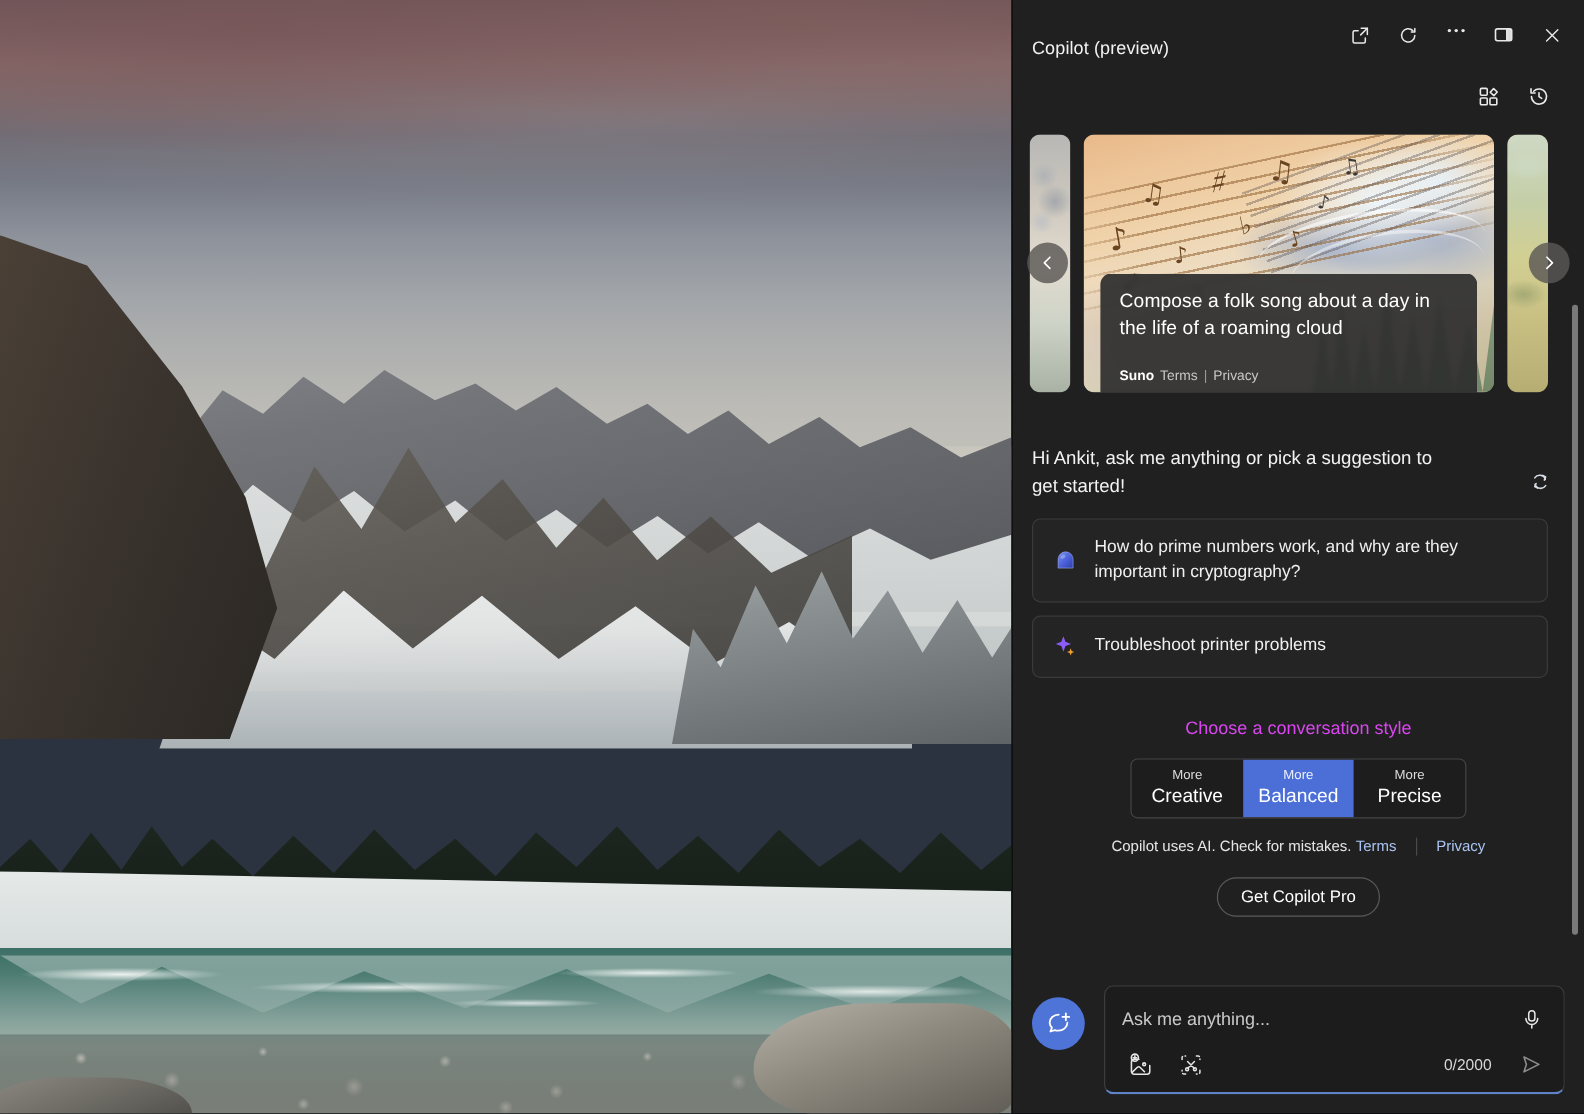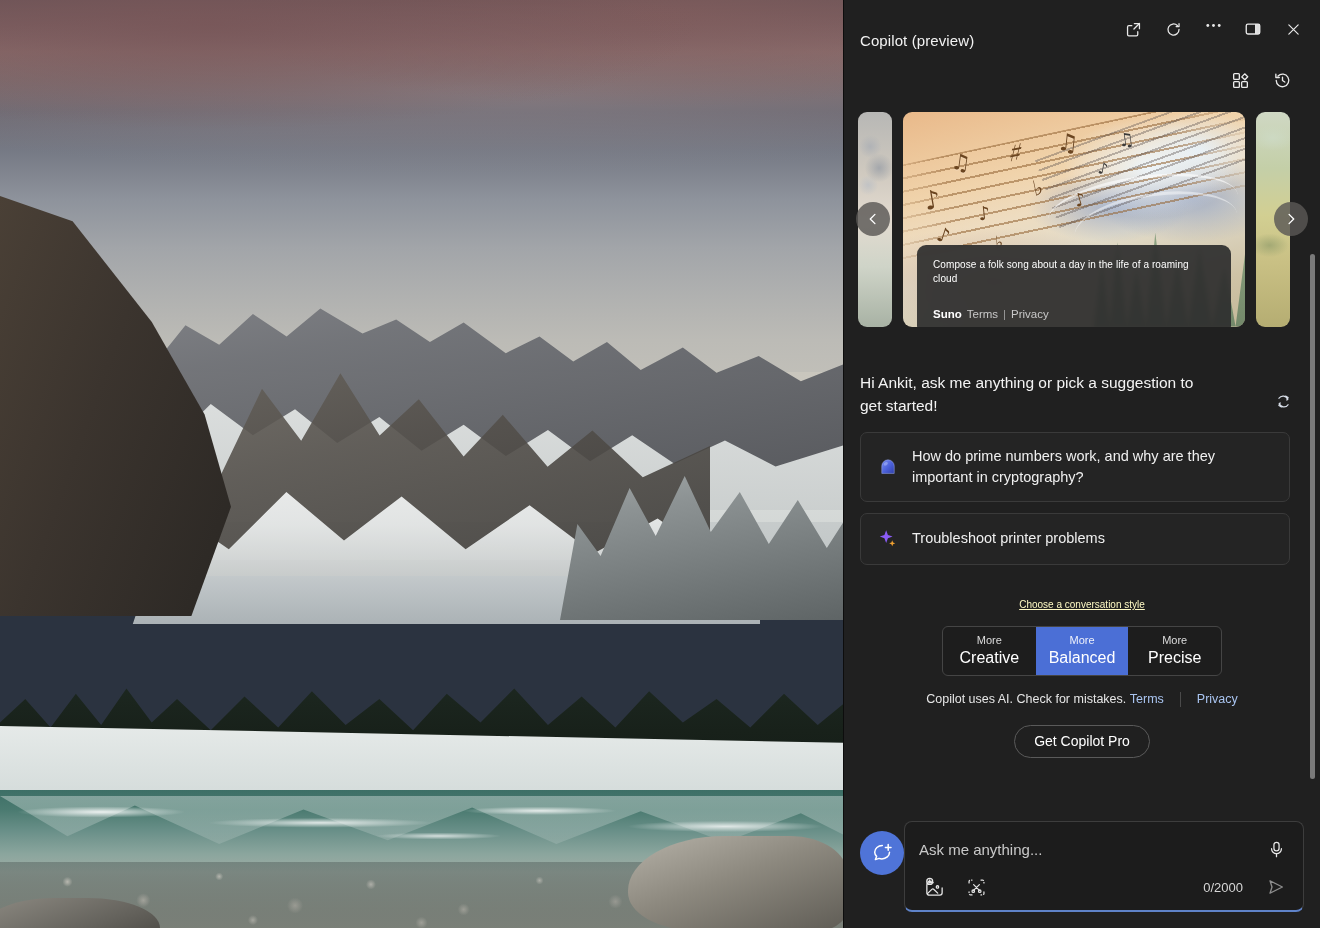--- a/index.html
+++ b/index.html
@@ -282,21 +282,21 @@
   }
 
   .card-overlay {
     position: absolute; left: 14px; right: 14px; bottom: -8px;
     background: rgba(46,46,46,.93);
     border-radius: 9px;
     padding: 13px 16px 15px;
     backdrop-filter: blur(2px);
   }
   .card-title {
-    font-size: 10px; line-height: 1.38; color: #ffffff; letter-spacing: .1px;
+    font-size: 16px; line-height: 1.38; color: #ffffff; letter-spacing: .1px;
   }
   .card-meta { margin-top: 22px; font-size: 11.5px; display: flex; align-items: center; gap: 5px; }
   .card-meta .brand { font-weight: 700; color: #ffffff; }
   .card-meta a { color: #c8c8c8; text-decoration: none; cursor: pointer; }
   .card-meta .sep { color: #9a9a9a; }
 
   .nav-arrow {
     position: absolute; top: 50%; transform: translateY(-50%);
     width: 34px; height: 34px; border-radius: 50%;
     background: rgba(90,88,85,.82);
@@ -330,21 +330,21 @@
     border-radius: 7px;
     padding: 13px 16px;
     min-height: 52px;
     cursor: pointer;
   }
   .suggestion .sicon { flex: 0 0 22px; width: 22px; height: 22px; display: flex; align-items: center; justify-content: center; }
   .suggestion .stext { font-size: 14.5px; line-height: 1.45; color: #f0f0f0; }
 
   
   .style-block { padding: 34px 0 0; text-align: center; }
-  .style-title { font-size: 10px; color: #fef9c3; text-decoration: underline; }
+  .style-title { font-size: 15px; color: #d946ef; }
   .style-toggle {
     margin: 16px auto 0;
     width: 280px; height: 50px;
     border: 1px solid #454545; border-radius: 6px;
     display: flex; overflow: hidden; background: #1d1d1d;
   }
   .style-opt {
     flex: 1 1 0; display: flex; flex-direction: column;
     align-items: center; justify-content: center; gap: 0px;
     cursor: pointer; color: #e9e9e9;
@@ -367,21 +367,21 @@
     height: 33px; padding: 0 19px;
     border: 1px solid #5a5a5a; border-radius: 17px;
     background: transparent; color: #ffffff; font-size: 14px;
     cursor: pointer; font-family: "Liberation Sans", sans-serif;
   }
 
   
   .composer {
     flex: 0 0 auto;
     padding: 12px 16px 16px;
-    display: flex; align-items: flex-start; 
+    display: flex; align-items: flex-start; gap: 16px;
   }
   .new-chat {
     flex: 0 0 44px; width: 44px; height: 44px; margin-top: 10px;
     border-radius: 50%; background: #4f74d8;
     display: flex; align-items: center; justify-content: center;
     color: #fff; cursor: pointer;
   }
   .input-wrap {
     flex: 1 1 auto;
     background: #1c1c1c;

